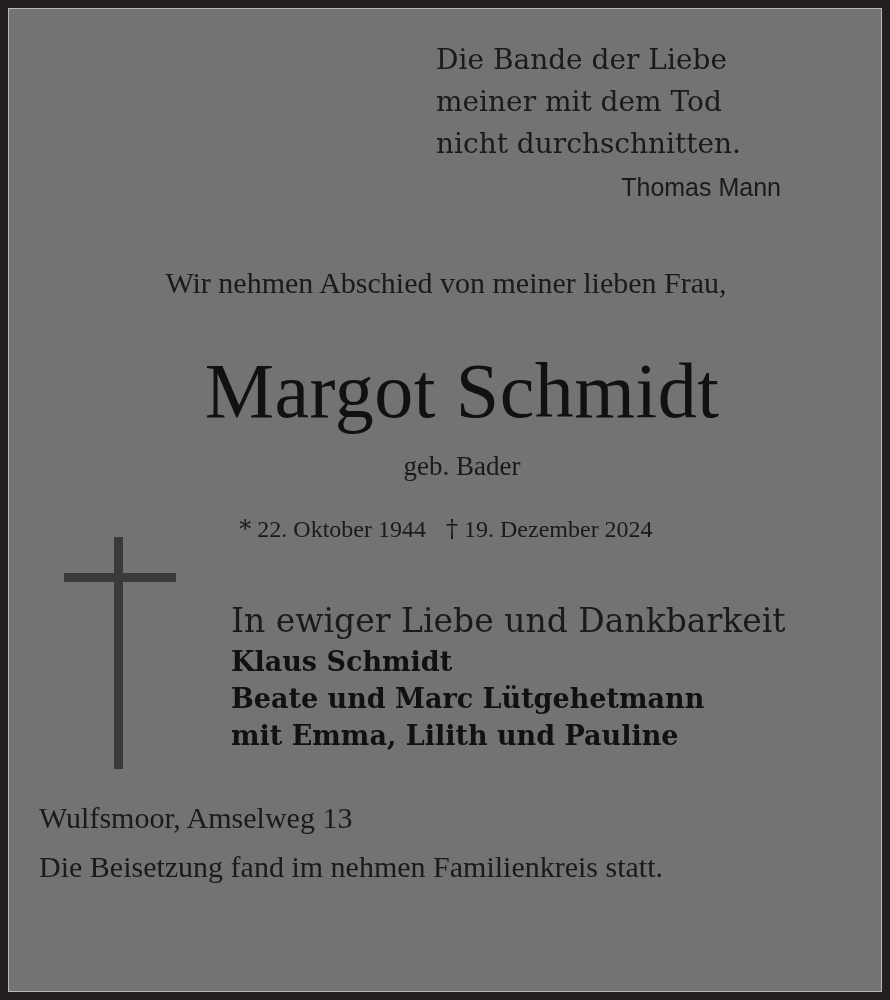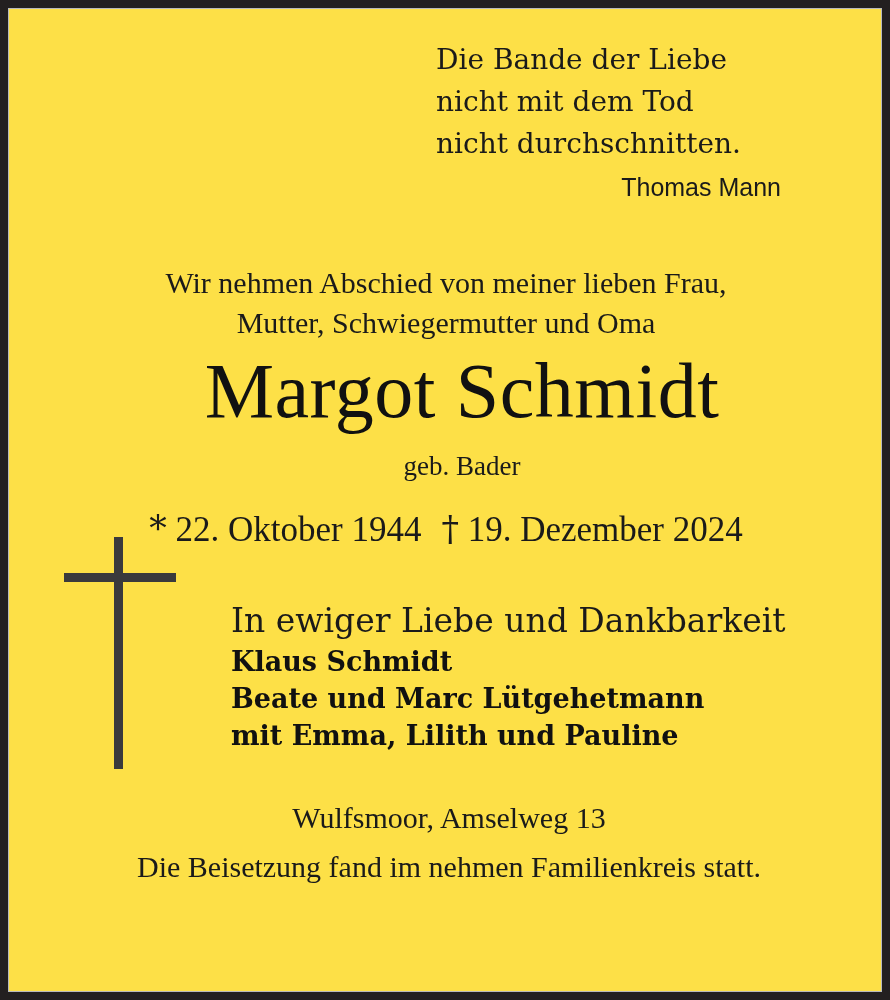--- a/index.html
+++ b/index.html
@@ -22,21 +22,21 @@
     width: 890px;
     height: 1000px;
     background: #231f20;
     padding: 8px;
   }
   .notice-inner {
     position: relative;
     box-sizing: border-box;
     width: 100%;
     height: 100%;
-    background: #fde047;
+    background: #737373;
     border: 1px solid #b9b9bb;
     overflow: hidden;
   }
 
   
   .quote-block {
     position: absolute;
     left: 427px;
     top: 30px;
     width: 345px;
@@ -104,21 +104,21 @@
   }
 
   
   .dates-block {
     position: absolute;
     left: 0;
     top: 500px;
     width: 874px;
     text-align: center;
     font-family: "Liberation Serif", serif;
-    font-size: 35px;
+    font-size: 24px;
     line-height: 40px;
     color: #1a1a1a;
     white-space: nowrap;
   }
   .date-birth, .date-death { display: inline; }
   .date-sep { display: inline-block; width: 20px; }
   .symbol-star, .symbol-dagger { font-family: "DejaVu Serif", serif; }
 
   
   .cross {
@@ -168,46 +168,45 @@
     color: #111111;
     white-space: nowrap;
   }
 
   
   .footer-block {
     position: absolute;
     left: 30px;
     top: 784px;
     width: 820px;
-    text-align: center;
+    text-align: left;
   }
   .footer-line {
     font-family: "Liberation Serif", serif;
     font-size: 30px;
     line-height: 49px;
     color: #1a1a1a;
     white-space: nowrap;
   }
 </style>
 </head>
 <body>
 
 <div class="notice">
   <div class="notice-inner">
 
     <div class="quote-block">
       <div class="quote-line">Die Bande der Liebe</div>
-      <div class="quote-line">nicht mit dem Tod</div>
+      <div class="quote-line">meiner mit dem Tod</div>
       <div class="quote-line">nicht durchschnitten.</div>
       <div class="quote-author">Thomas Mann</div>
     </div>
 
     <div class="intro-block">
       <div class="intro-line">Wir nehmen Abschied von meiner lieben Frau,</div>
-      <div class="intro-line">Mutter, Schwiegermutter und Oma</div>
     </div>
 
     <div class="name-block">
       <div class="deceased-name">Margot Schmidt</div>
       <div class="maiden-name">geb. Bader</div>
     </div>
 
     <div class="dates-block">
       <span class="date-birth"><span class="symbol-star">*</span> <span>22. Oktober 1944</span></span><span class="date-sep"></span><span class="date-death"><span class="symbol-dagger">†</span> <span>19. Dezember 2024</span></span>
     </div>

